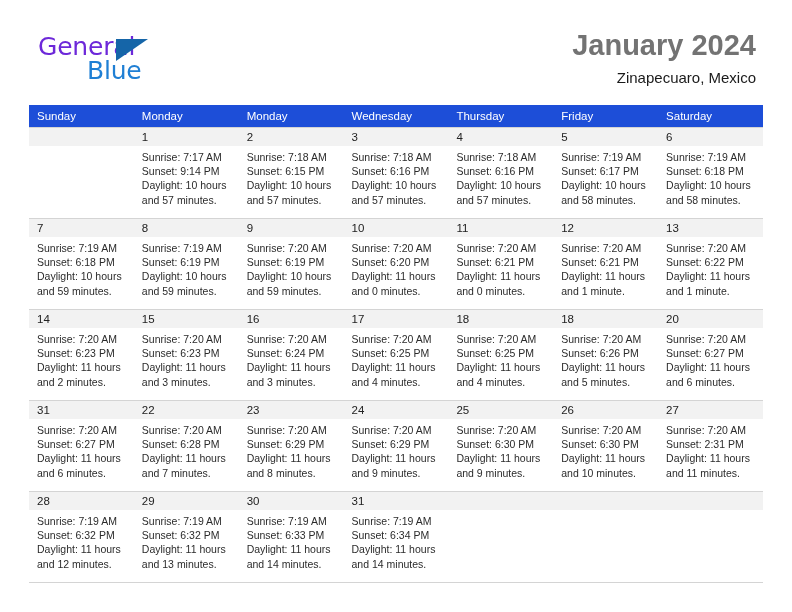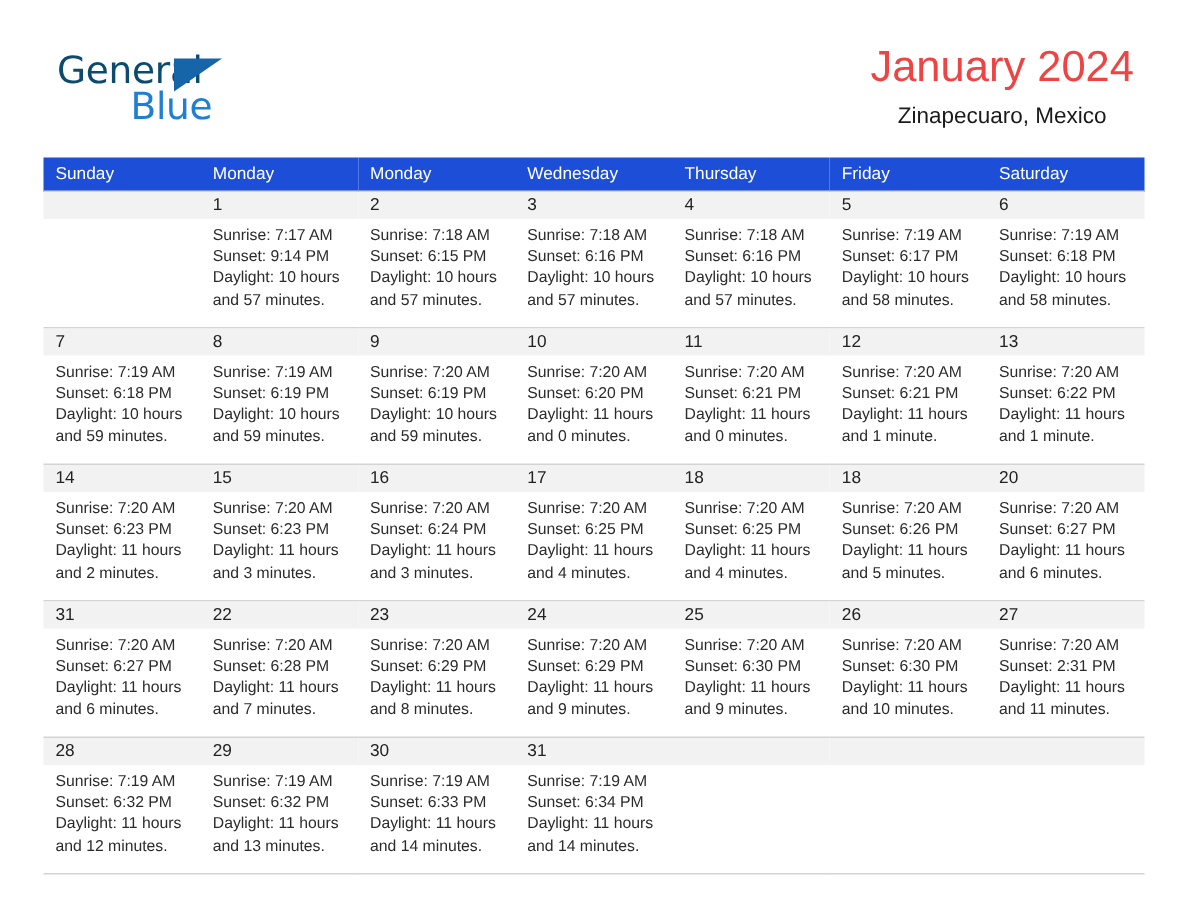--- a/index.html
+++ b/index.html
@@ -35,21 +35,21 @@
     top: 33px;
     width: 200px;
     height: 56px;
   }
   .brand-general {
     position: absolute;
     left: 0;
     top: 0;
     font-size: 25px;
     letter-spacing: -0.2px;
-    color: #0c4a6e;
+    color: #6d28d9;
     font-family: "DejaVu Sans", sans-serif;
     font-weight: 400;
     line-height: 28px;
   }
   .brand-blue {
     position: absolute;
     left: 49px;
     top: 24px;
     font-size: 25px;
     letter-spacing: -0.2px;
@@ -69,33 +69,32 @@
   }
 
   .title-block {
     position: absolute;
     right: 36px;
     top: 28px;
     text-align: right;
   }
   .cal-title {
     font-size: 29px;
-    font-weight: 400;
-    color: #ef4444;
+    font-weight: 700;
+    color: #737373;
     line-height: 34px;
     white-space: nowrap;
   }
   .cal-subtitle {
     font-size: 15px;
     font-weight: 400;
     color: #1a1a1a;
     line-height: 20px;
     margin-top: 6px;
     white-space: nowrap;
-    text-align: center;
   }
 
   
   .calendar {
     position: absolute;
     left: 29px;
     top: 105px;
     width: 734px;
     border-collapse: collapse;
     table-layout: fixed;

